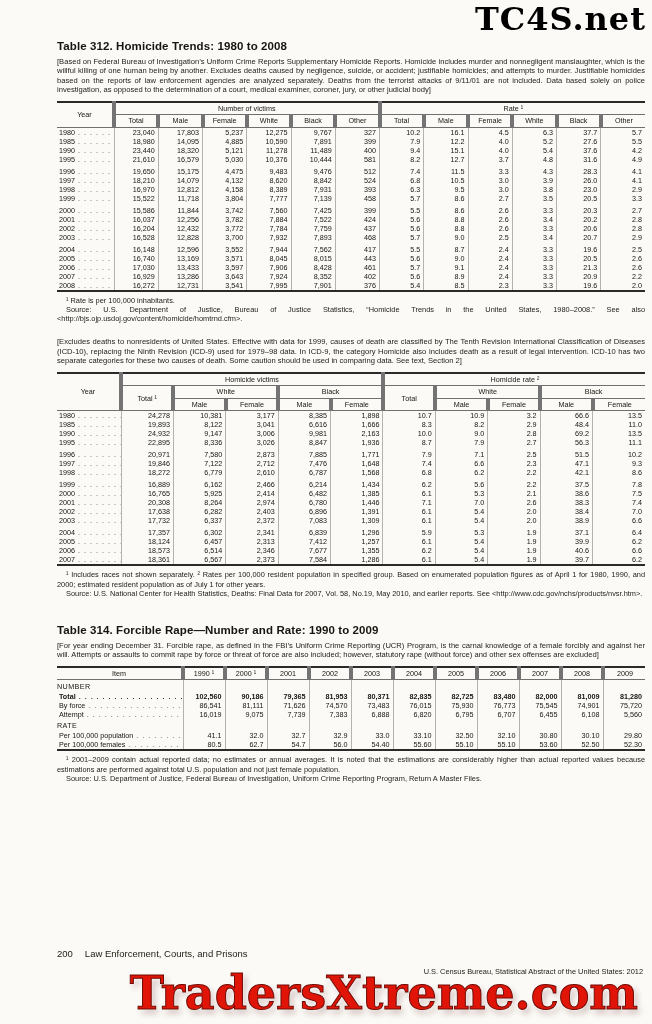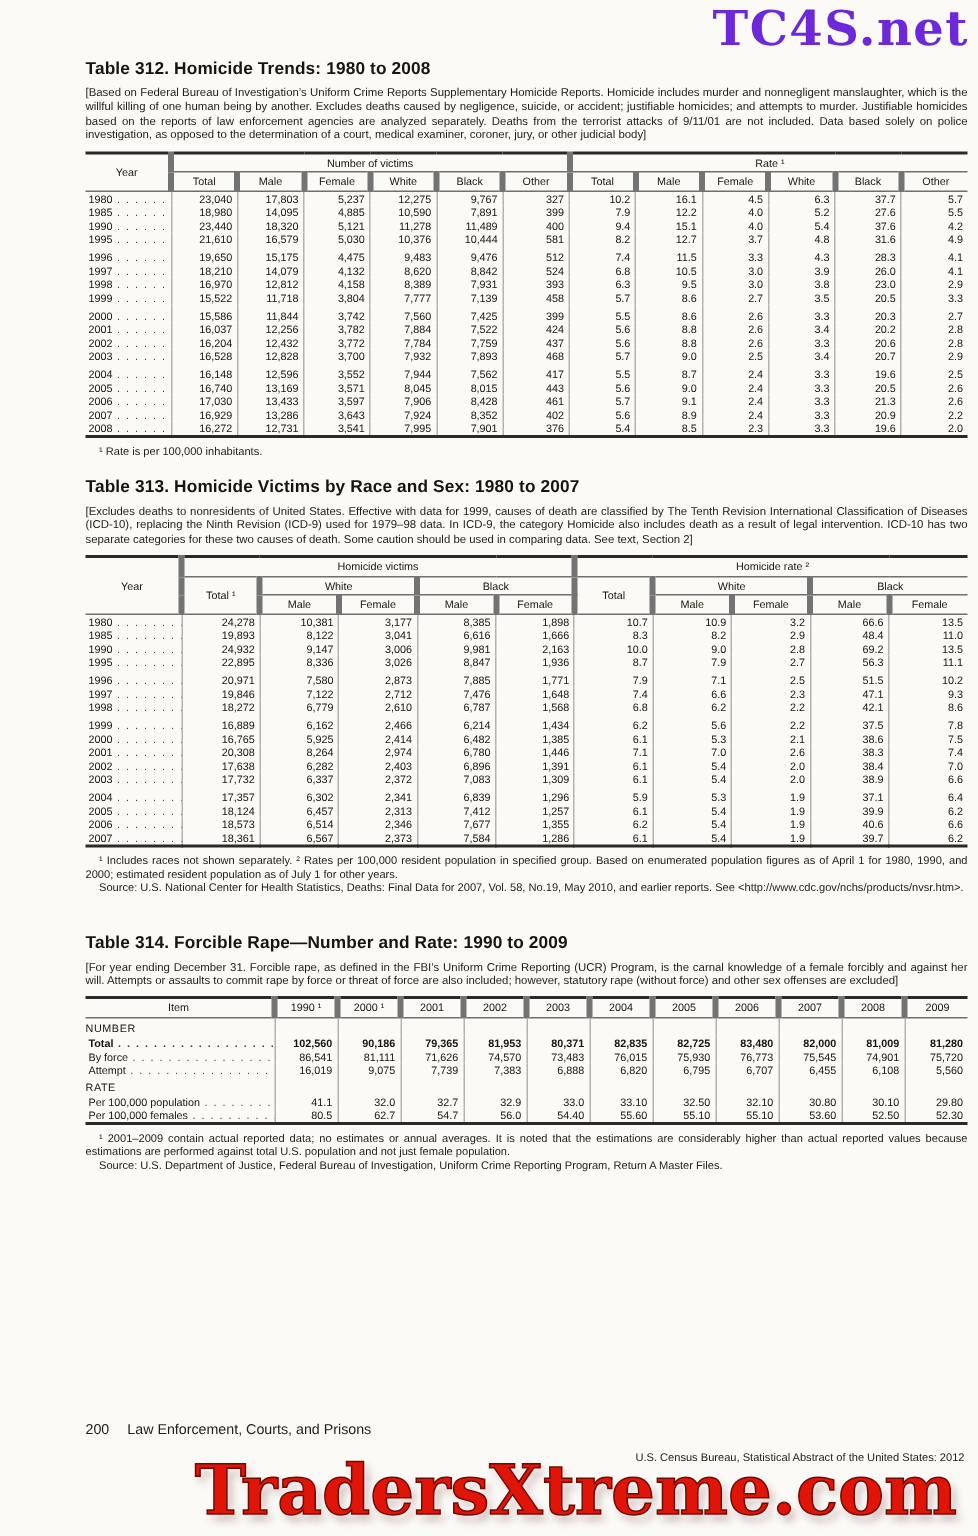--- a/index.html
+++ b/index.html
@@ -2,21 +2,21 @@
 <html><head>
 <meta charset="utf-8">
 <style>
   *{margin:0;padding:0;box-sizing:border-box}
   html,body{width:652px;height:1024px}
   body{background:#dcdcdc;font-family:"Liberation Sans",sans-serif;color:#16150f}
   .page{position:relative;width:652px;height:1024px;background:#fbfaf6;overflow:hidden;padding:40px 7px 0 57px}
 
   
   .wm-top{position:absolute;top:0;right:6px;font-family:"DejaVu Serif",serif;font-weight:bold;
-    font-size:32px;color:#6d28d9;letter-spacing:1px;z-index:6}
+    font-size:32px;color:#000000;letter-spacing:1px;z-index:6}
   .wm-mid{position:absolute;left:148px;top:472px;font-family:"DejaVu Serif",serif;font-weight:bold;
     font-size:42px;letter-spacing:3px;color:#c5100c;z-index:6;
     text-shadow:-2px -2px 0 #fff,2px -2px 0 #fff,-2px 2px 0 #fff,2px 2px 0 #fff,
       3px 0 1px #fff,-3px 0 1px #fff,0 3px 1px #fff,0 -3px 1px #fff,5px 6px 7px rgba(70,20,10,.35)}
   .wm-bottom{position:absolute;left:14px;top:966px;width:624px;text-align:right;z-index:6;
     font-family:"DejaVu Serif",serif;font-weight:bold;font-size:46px;color:#e01407;
     -webkit-text-stroke:1px #6d0b05;
     text-shadow:0 0 6px rgba(255,255,255,.95),0 0 2px #fff,3px 4px 6px rgba(80,10,5,.3)}
 
   
@@ -347,24 +347,24 @@
             <td>5.4</td>
             <td>8.5</td>
             <td>2.3</td>
             <td>3.3</td>
             <td>19.6</td>
             <td>2.0</td>
           </tr>
         </tbody>
       </table>
     <p class="fn">¹ Rate is per 100,000 inhabitants.</p>
+    <p class="fn">Source: U.S. Department of Justice, Bureau of Justice Statistics, “Homicide Trends in the United States, 1980–2008.” See also &lt;http://bjs.ojp.usdoj.gov/content/homicide/homtrnd.cfm&gt;.</p>
   </section>
 
   <section id="b313">
-    <h2 class="tbl-title">Table 313. Homicide Victims by Race and Sex: 1980 to 2007</h2>
     <p class="tbl-note">[Excludes deaths to nonresidents of United States. Effective with data for 1999, causes of death are classified by The Tenth Revision International Classification of Diseases (ICD-10), replacing the Ninth Revision (ICD-9) used for 1979–98 data. In ICD-9, the category Homicide also includes death as a result of legal intervention. ICD-10 has two separate categories for these two causes of death. Some caution should be used in comparing data. See text, Section 2]</p>
     <table class="stat t313">
         <colgroup>
           <col class="c0">
           <col>
           <col>
           <col>
           <col>
           <col>
           <col>

